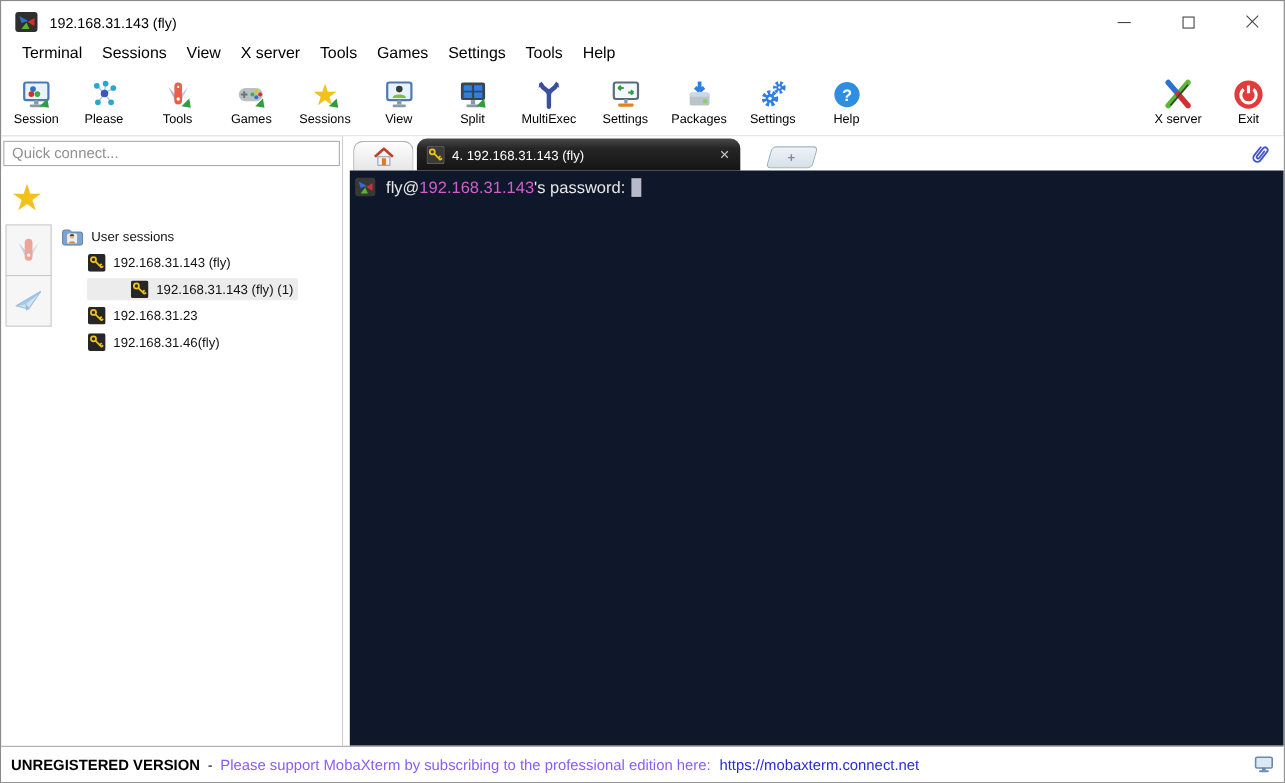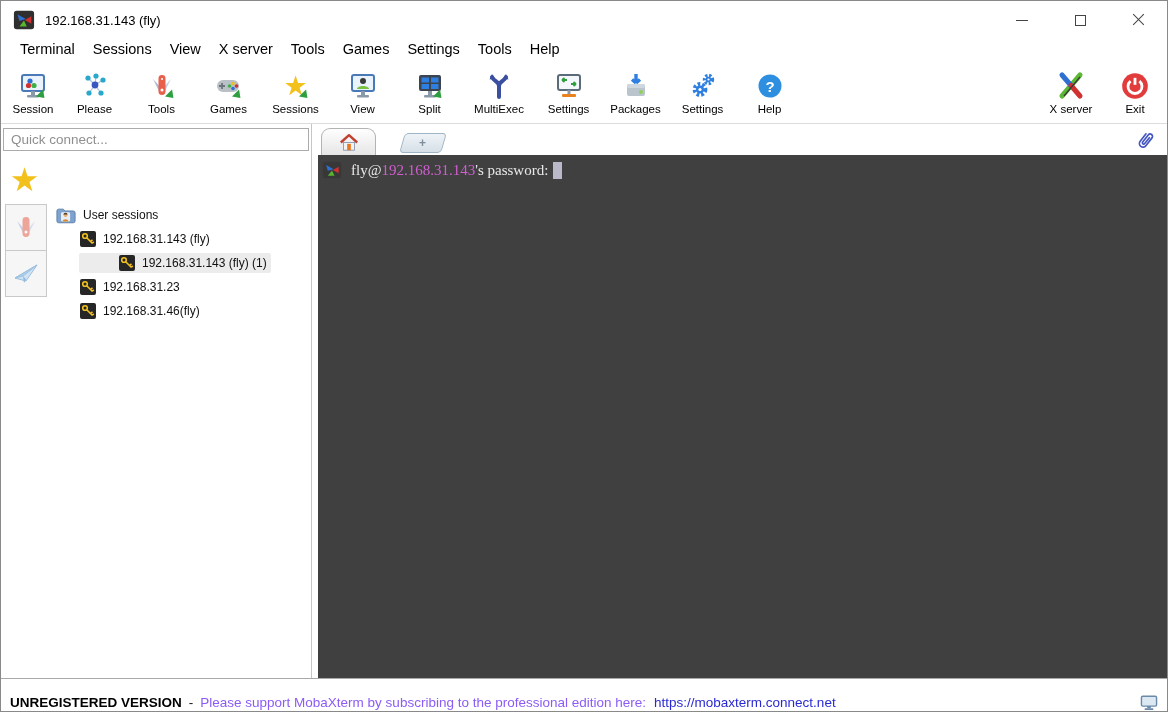--- a/index.html
+++ b/index.html
@@ -56,28 +56,28 @@
   .gap-col { width: 6px; flex: 0 0 auto; background: #fff; }
   
   .right-col { flex: 1; display: flex; flex-direction: column; min-width: 0; }
   .tabbar { height: 31px; flex: 0 0 auto; display: flex; align-items: flex-end; background: #fff; }
   .tab-home { width: 55px; height: 27px; margin-left: 3px; border: 1px solid #b3b3b3; border-bottom: none; border-radius: 9px 9px 0 0; background: linear-gradient(#fefefe,#e6e6e6); display: flex; align-items: center; justify-content: center; cursor: default; }
   .tab-active { width: 294px; height: 29px; margin-left: 3px; border-radius: 9px 9px 0 0; background: linear-gradient(#4a4a4a 0%, #262626 30%, #141414 100%); color: #fff; display: flex; align-items: center; gap: 7px; padding: 0 10px 0 9px; font-size: 12px; cursor: default; }
   .tab-close { margin-left: auto; color: #c9c9c9; font-size: 15px; line-height: 1; cursor: default; }
   .tab-new { width: 42px; height: 20px; margin-left: 26px; margin-bottom: 2px; background: linear-gradient(#eef3f7,#d7e0e8); border: 1px solid #9fb4c4; border-radius: 4px; transform: skewX(-16deg); display: flex; align-items: center; justify-content: center; cursor: default; }
   .tab-new span { transform: skewX(16deg); color: #7c8e9c; font-size: 12px; font-weight: bold; }
   .tab-paperclip { margin-left: auto; align-self: center; margin-right: 12px; cursor: default; }
-  .terminal { flex: 1; background: #404040; padding: 5px 4px; font-family: Liberation Serif, serif; font-size: 15px; min-height: 0; }
+  .terminal { flex: 1; background: #0f172a; padding: 5px 4px; font-family: Liberation Sans, sans-serif; font-size: 15px; min-height: 0; }
   .term-line { display: flex; align-items: center; }
   .term-logo { width: 20px; height: 20px; margin-right: 9px; flex: 0 0 auto; }
   .term-text { color: #e8e8e8; white-space: pre; }
   .term-ip { color: #cf5fcf; }
   .term-cursor { display: inline-block; width: 9px; height: 17px; background: #b9b9c9; margin-left: 1px; vertical-align: text-bottom; }
   
-  .statusbar { height: 30px; flex: 0 0 auto; border-top: 1px solid #a8a8a8; display: flex; align-items: flex-start; padding: 16px 9px; font-size: 13.5px; background: #fff; }
+  .statusbar { height: 30px; flex: 0 0 auto; border-top: 1px solid #a8a8a8; display: flex; align-items: center; padding: 16px 9px; font-size: 13.5px; background: #fff; }
   .status-version { font-weight: bold; color: #000; }
   .status-sep { margin: 0 7px; }
   .status-msg { color: #8b5cf6; }
   .status-link { color: #2a2ad2; margin-left: 8px; text-decoration: none; cursor: pointer; }
   .status-screen { margin-left: auto; cursor: default; }
   svg { display: block; }
 </style>
 </head>
 <body>
 
@@ -380,20 +380,29 @@
 
   <div class="right-col">
     <div class="tabbar">
       <div class="tab-home">
         <svg width="20" height="19" viewBox="0 0 22 20">
           <path d="M2 10 L11 2 L20 10" fill="none" stroke="#c04030" stroke-width="2.6" stroke-linejoin="round"></path>
           <rect x="5" y="10" width="12" height="8.5" fill="#f3f3f3" stroke="#8a9ab0" stroke-width="1"></rect>
           <rect x="9" y="11.5" width="4" height="7" fill="#e8781e"></rect>
         </svg>
       </div>
+      <div class="tab-active">
+        <svg width="16" height="16" viewBox="0 0 16 16">
+          <rect width="16" height="16" rx="2" fill="#3a3a3a" stroke="#777" stroke-width="0.8"></rect>
+          <circle cx="5" cy="5" r="2.3" fill="none" stroke="#f0c020" stroke-width="1.6"></circle>
+          <path d="M6.7 6.7 L12.5 12.5 M10.5 10.5 l2 -1.6 M12.2 12.2 l1.6 -1.3" stroke="#f0c020" stroke-width="1.6"></path>
+        </svg>
+        <span>4. 192.168.31.143 (fly)</span>
+        <span class="tab-close">×</span>
+      </div>
       <div class="tab-new">
         <span>+</span>
       </div>
       <svg class="tab-paperclip" width="20" height="22" viewBox="0 0 20 22">
         <g transform="rotate(38 10 11)">
           <path d="M7 5.5 v9.5 a3.6 3.6 0 0 0 7.2 0 V5 a2.4 2.4 0 0 0 -4.8 0 v9 a1.3 1.3 0 0 0 2.6 0 V6.5" fill="none" stroke="#4456c4" stroke-width="1.7" stroke-linecap="round"></path>
         </g>
       </svg>
     </div>
 

